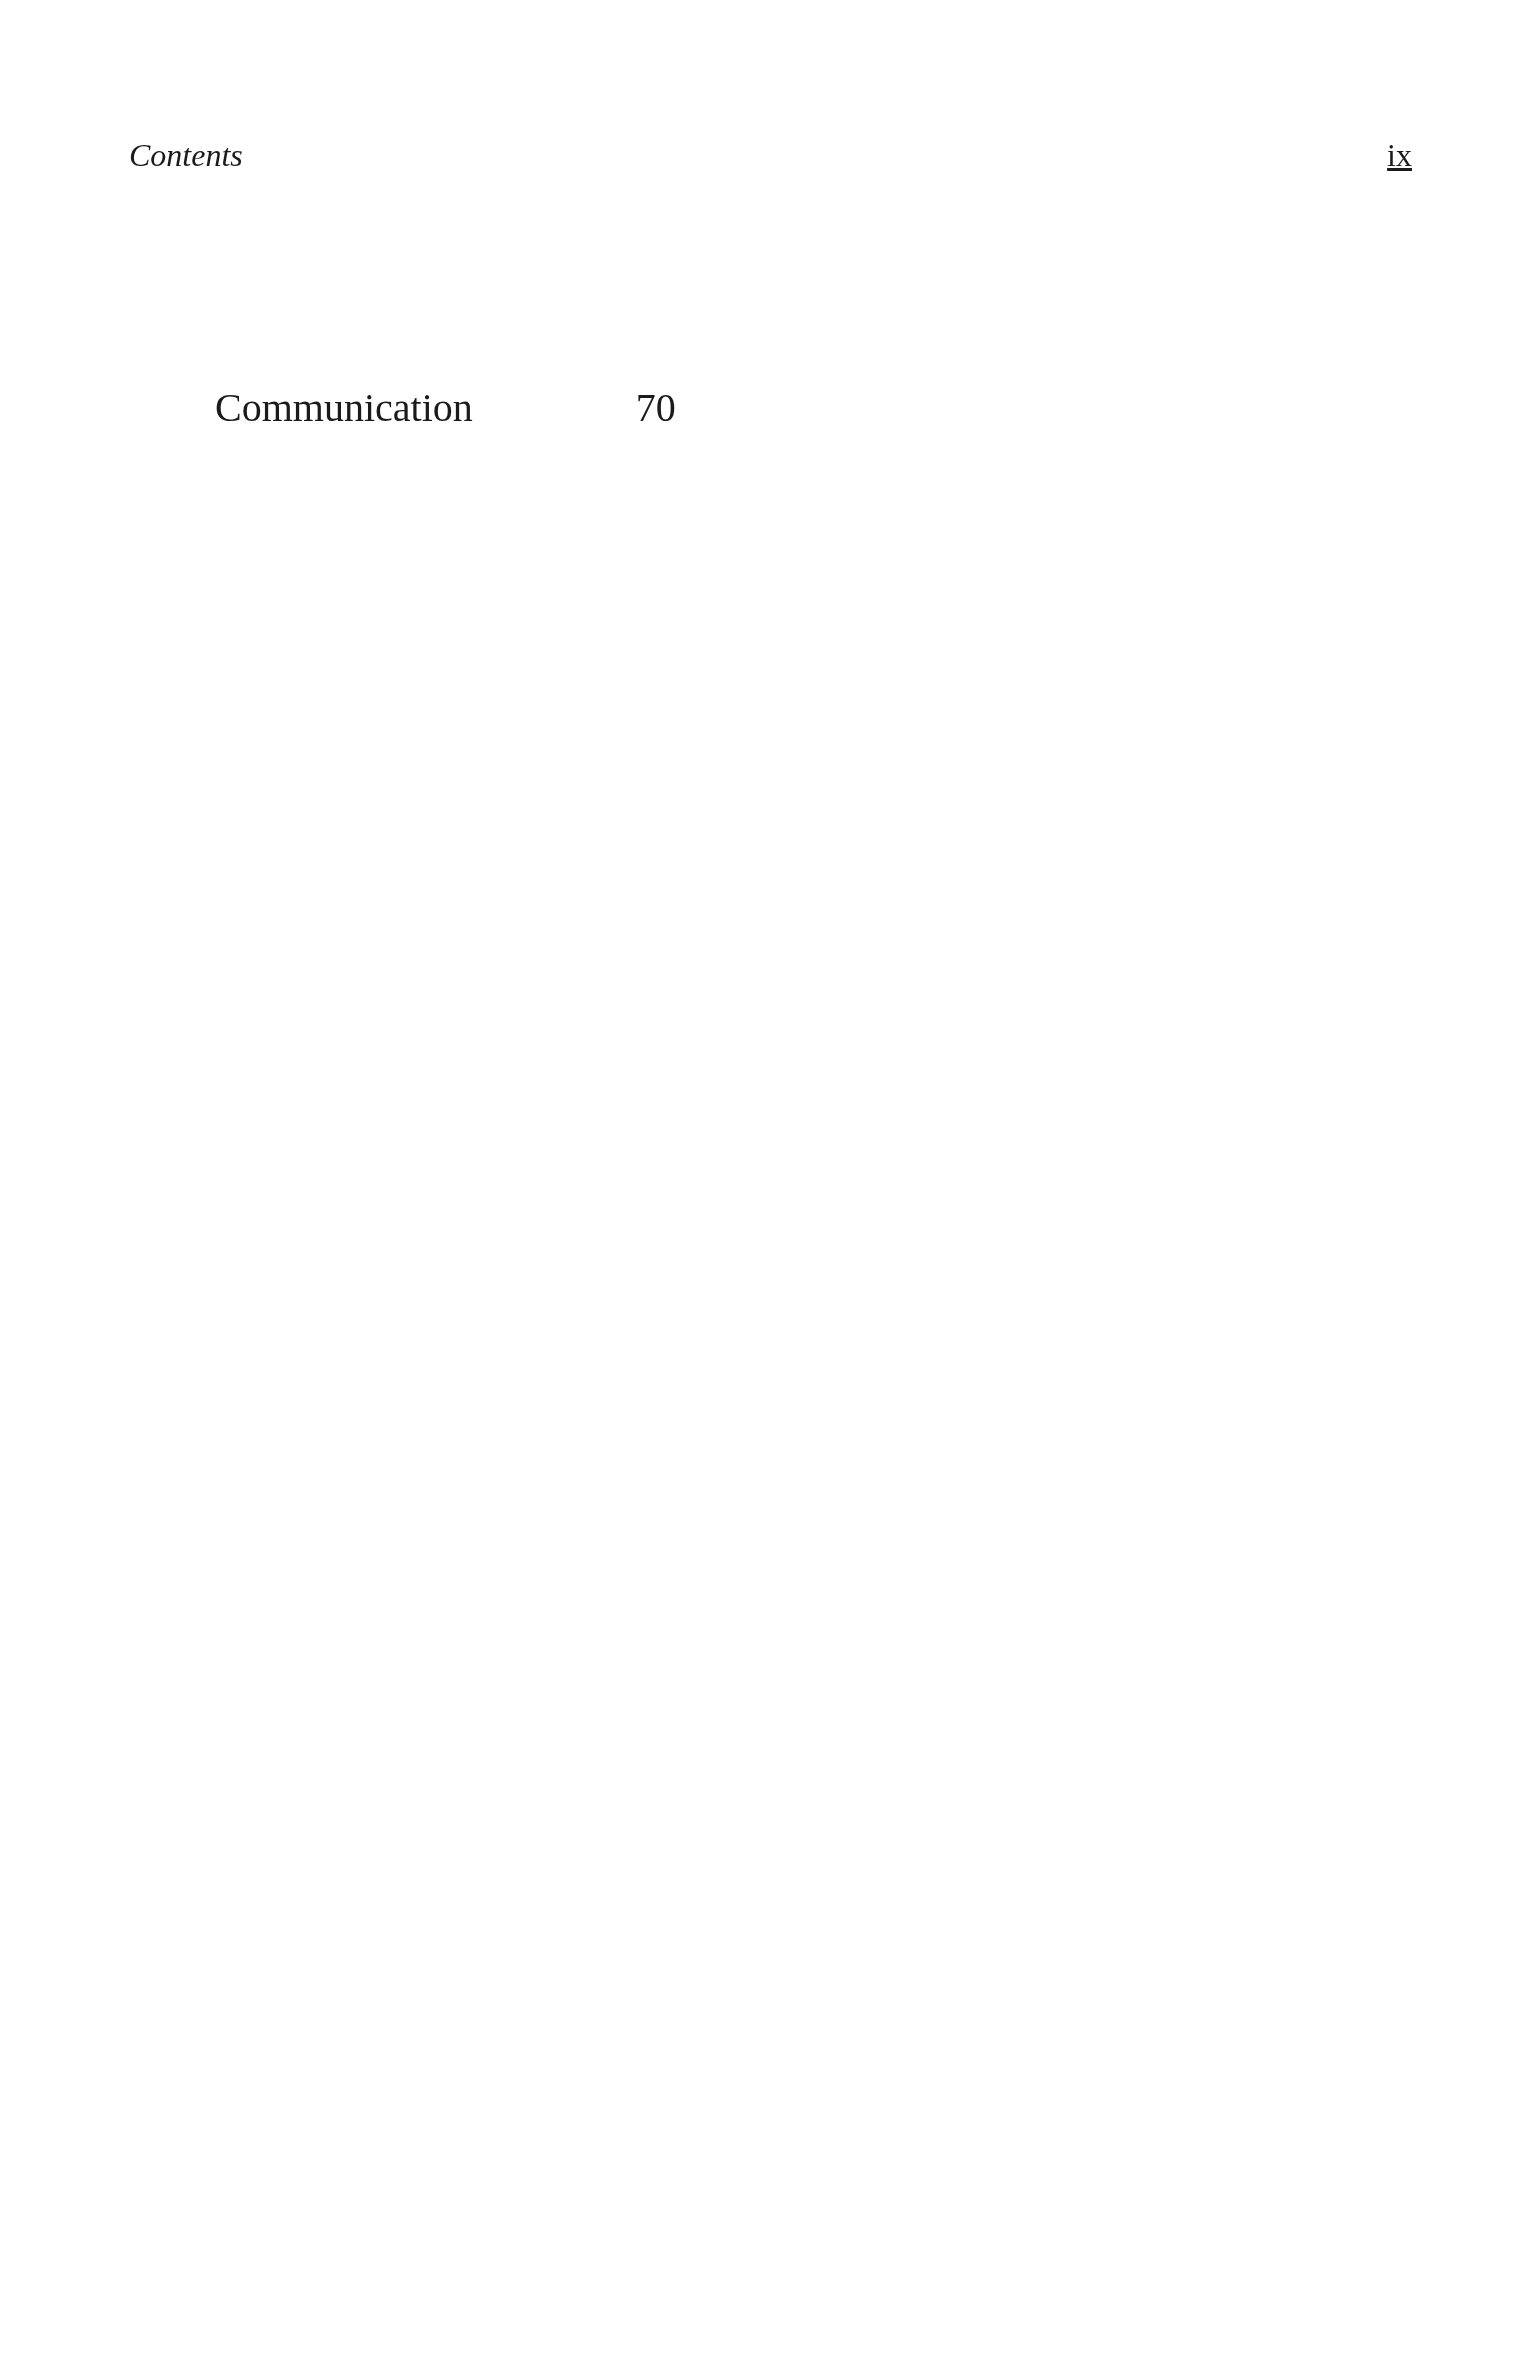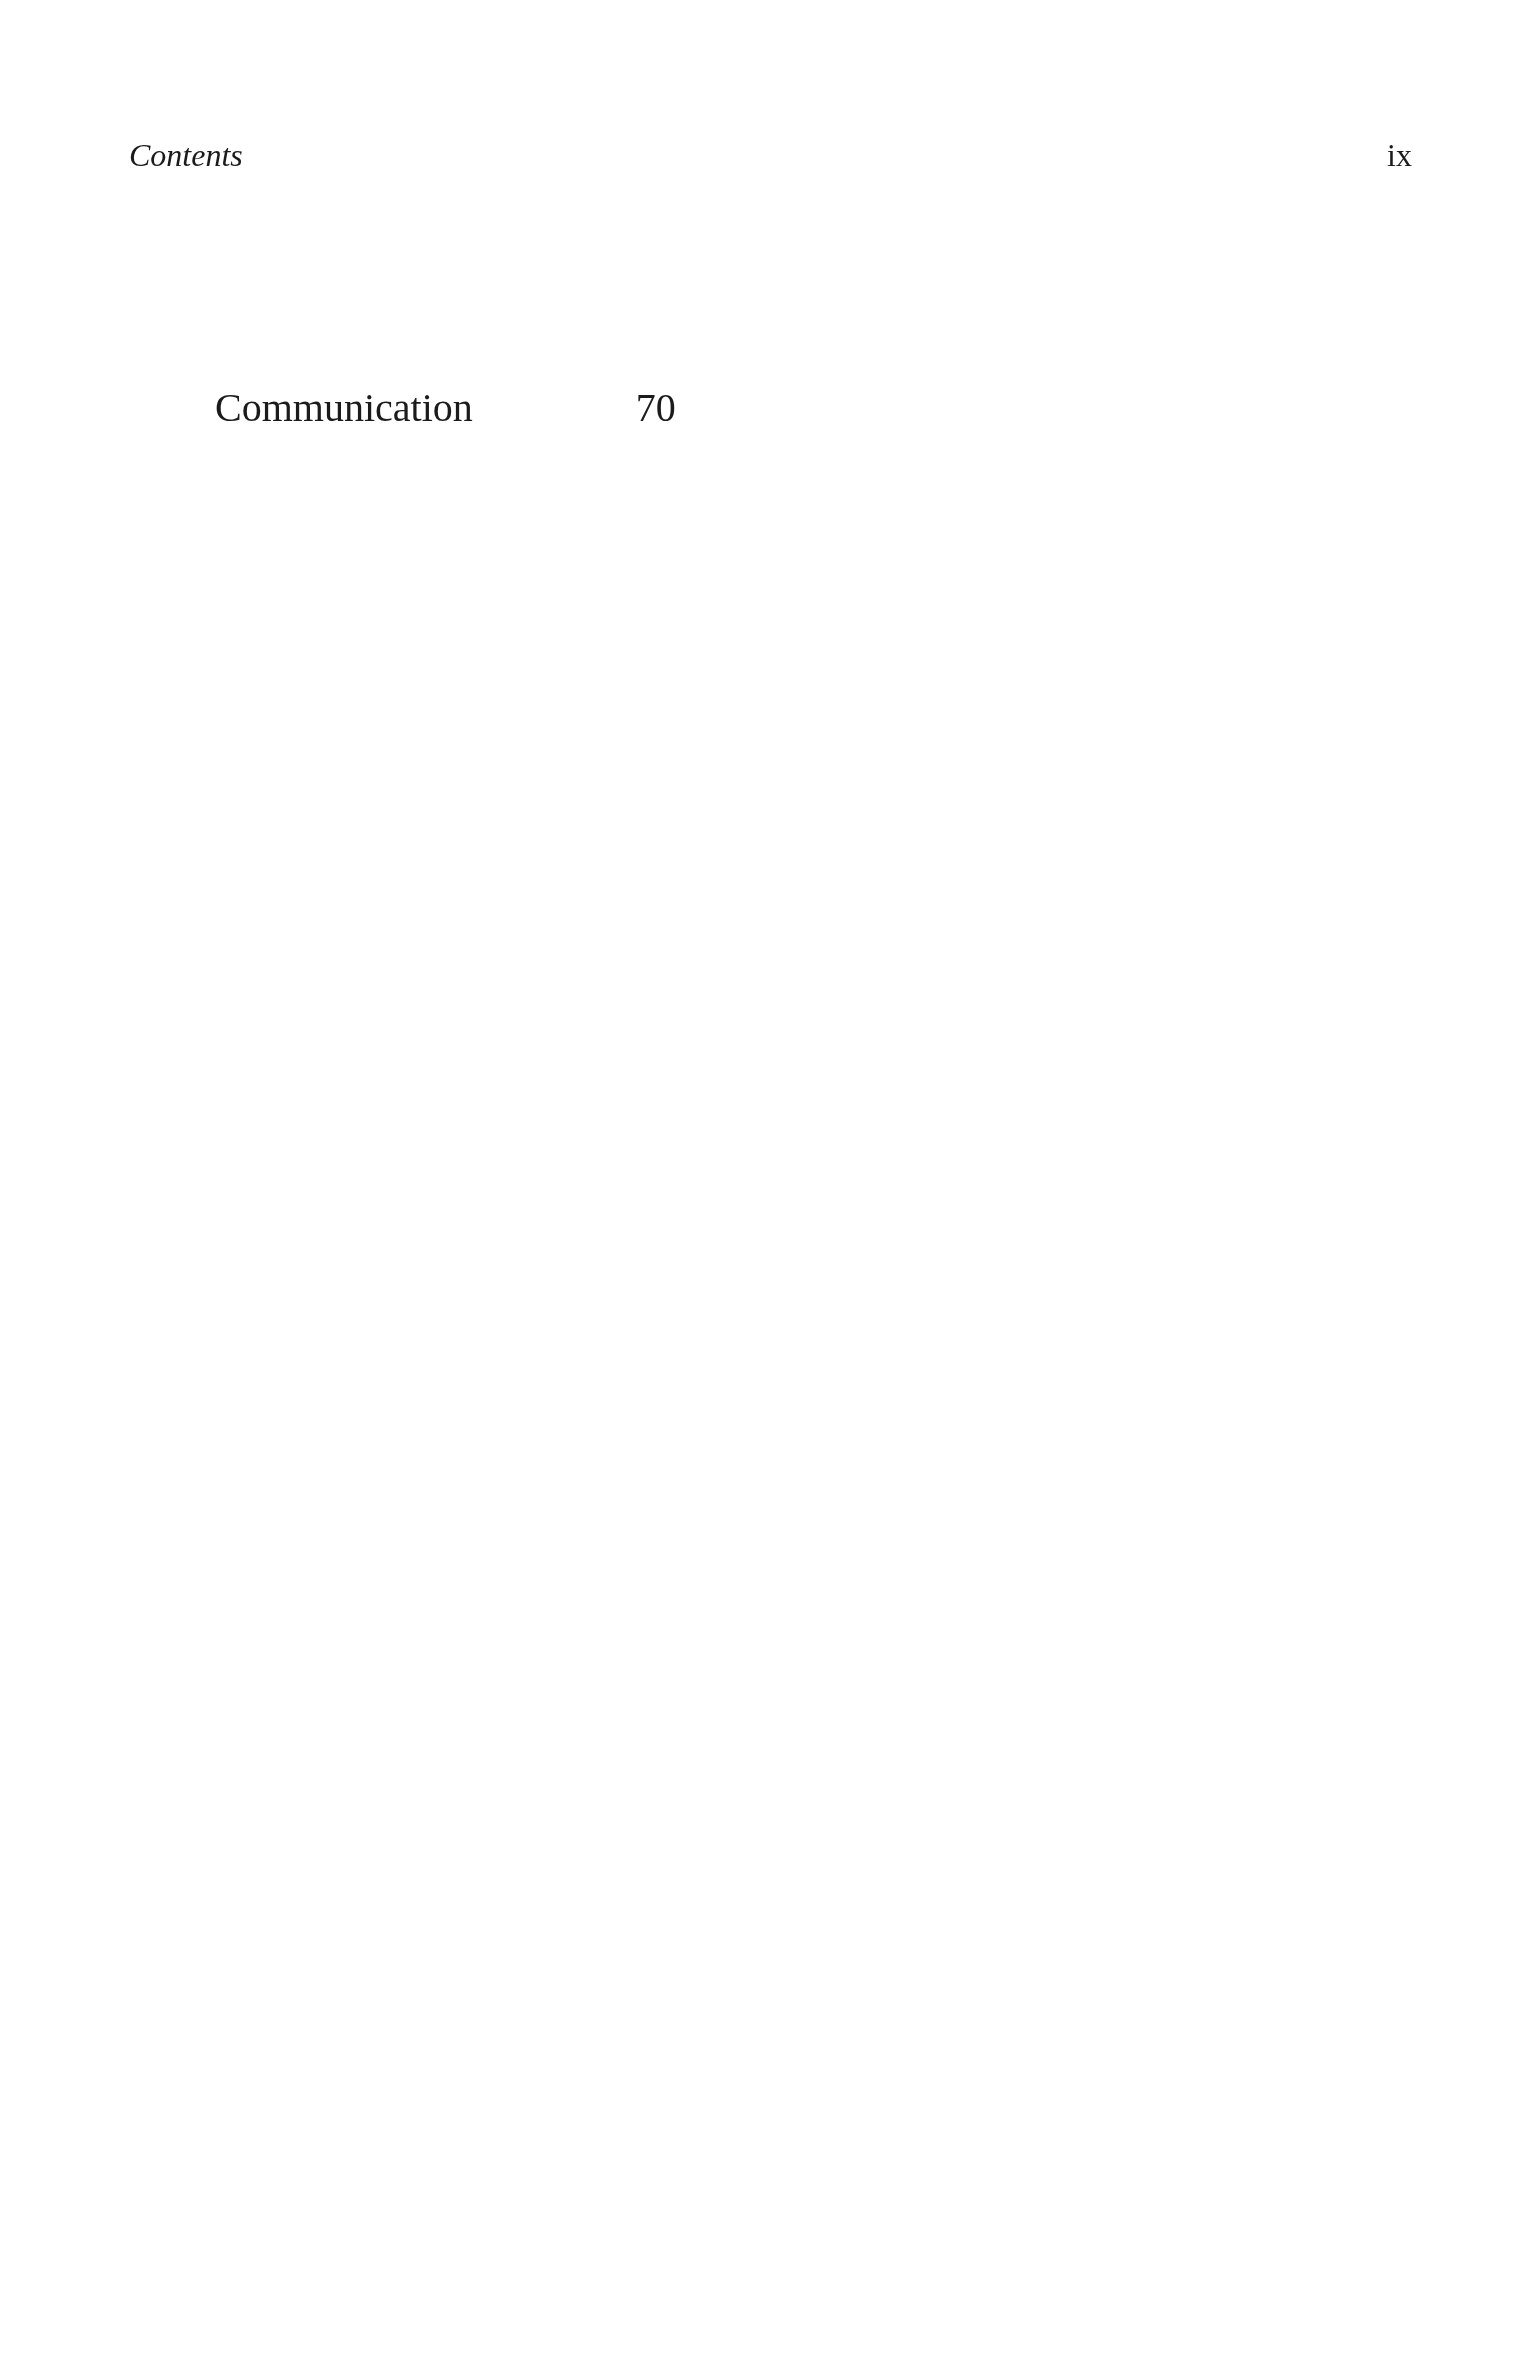--- a/index.html
+++ b/index.html
@@ -16,21 +16,21 @@
     overflow: hidden;
   }
   .running-head {
     display: flex;
     justify-content: space-between;
     align-items: baseline;
     font-size: 32px;
     line-height: 38px;
   }
   .running-head .folio-label { font-style: italic; }
-  .running-head .folio-num { font-style: normal; }
+  .running-head .folio-num { font-style: normal; text-decoration: underline; }
   .toc { margin-top: 74px; }
   .row {
     display: flex;
     justify-content: space-between;
     align-items: baseline;
     font-size: 40px;
     line-height: 47px;
     padding-left: 86px;
   }
   .row .label { flex: 1 1 auto; padding-right: 34px; }

